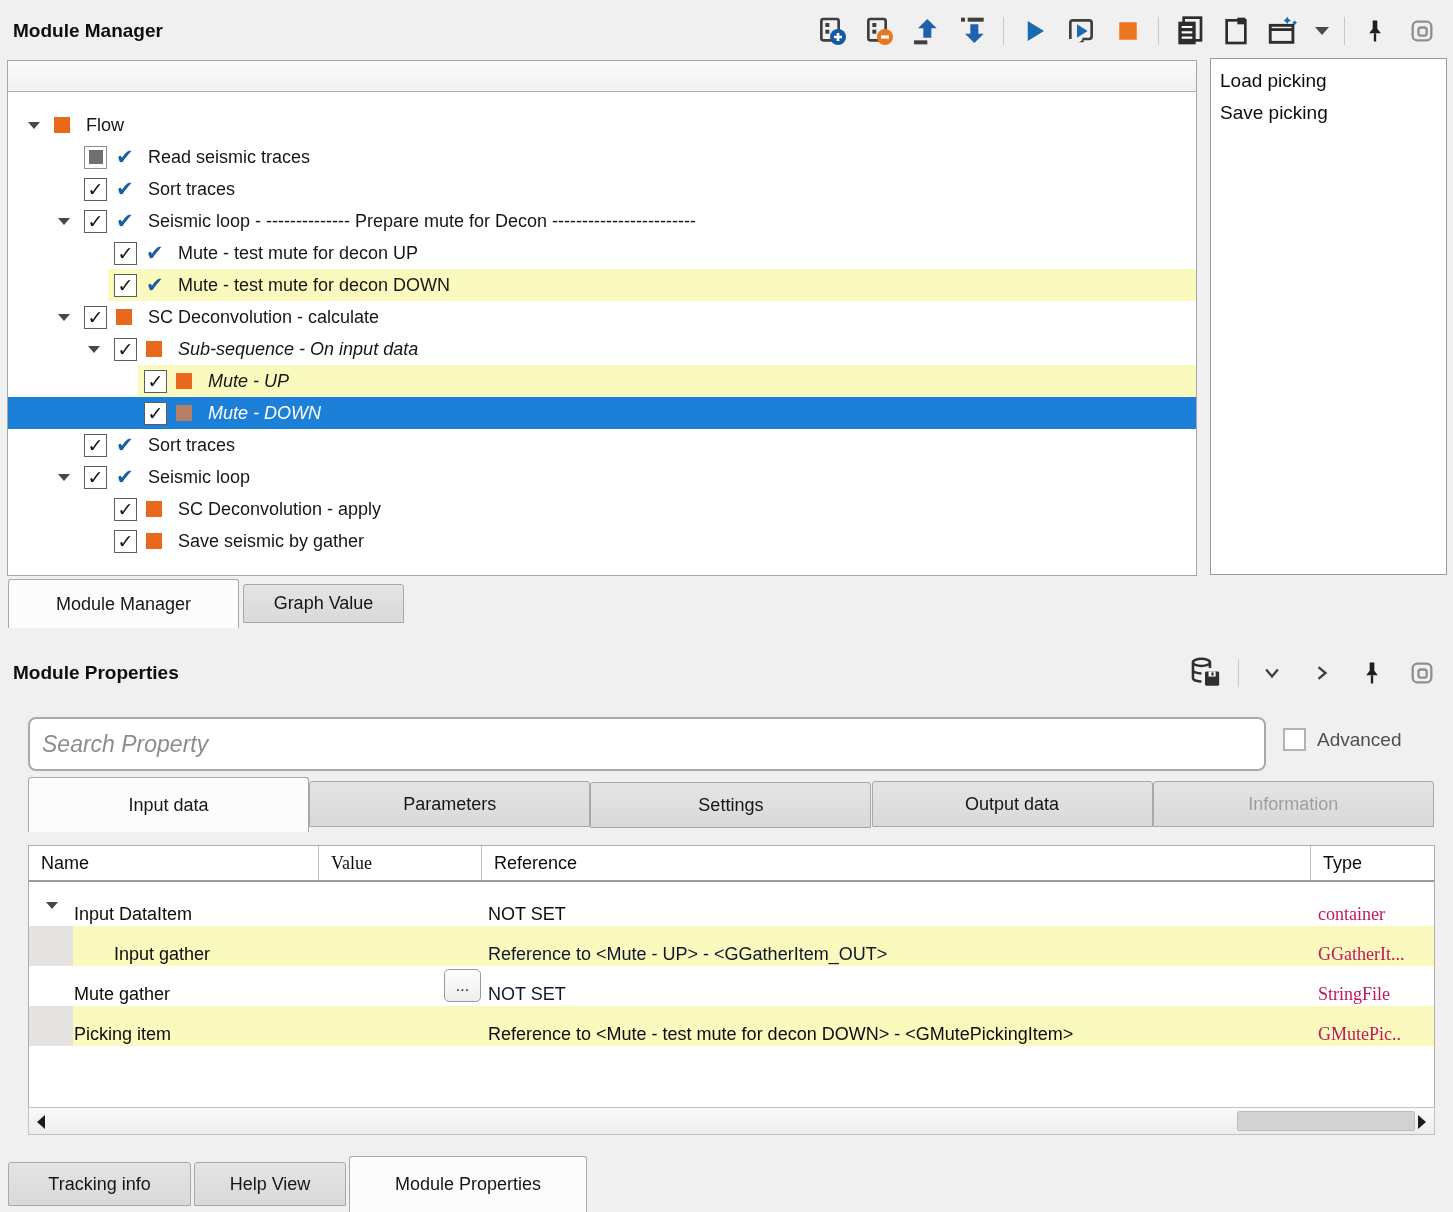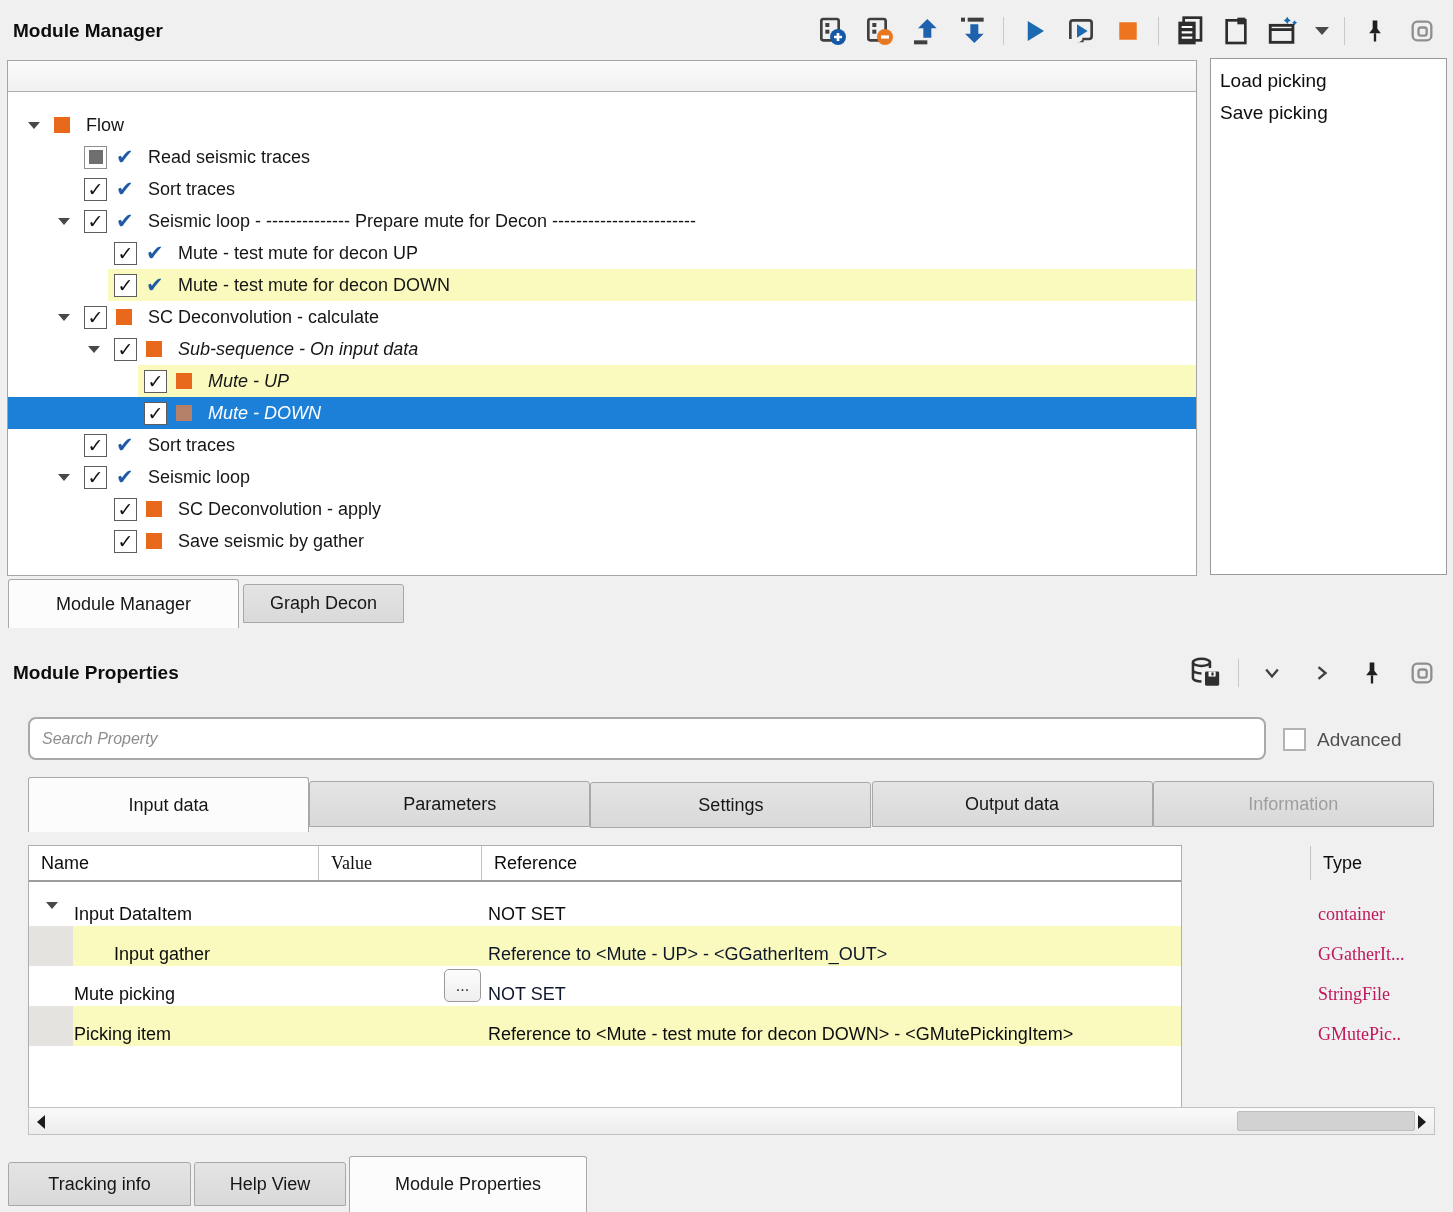--- a/index.html
+++ b/index.html
@@ -67,39 +67,39 @@
   .ctx-item { height:32px; line-height:32px; padding-left:9px; font-size:19px; color:#0d0d0d; }
 
   
   .tab { position:absolute; display:flex; align-items:center; justify-content:center; font-size:18px; border:1px solid #a8a8a8; border-radius:3px 3px 0 0; }
   .tab.inactive { background:linear-gradient(#e4e4e4,#d9d9d9); }
   .tab.active { background:#fcfcfc; border-bottom:none; z-index:2; }
   .tab.disabled { color:#9e9e9e; }
 
   
   #search-input {
-    position:absolute; left:28px; top:717px; width:1238px; height:43px;
+    position:absolute; left:28px; top:717px; width:1238px; height:54px;
     border:2px solid #a9a9a9; border-radius:8px; background:#fff;
-    font-family:"Liberation Sans", sans-serif; font-size:16px; font-style:italic; color:#2a2a2a;
+    font-family:"Liberation Sans", sans-serif; font-size:23px; font-style:italic; color:#2a2a2a;
     padding:0 12px; outline:none;
   }
   #search-input::placeholder { color:#8d8d8d; font-style:italic; }
   #adv-box {
     position:absolute; left:1283px; top:728px; width:23px; height:23px;
     background:#fff; border:2px solid #b3b3b3;
   }
   #adv-label { position:absolute; left:1317px; top:729px; font-size:19px; color:#4f4f4f; }
 
   
   #prop-tabs .tab { top:781px; height:46px; }
   #prop-tabs .tab.active { top:777px; height:55px; }
 
   
   #prop-table {
-    position:absolute; left:28px; top:845px; width:1154px; height:262px;
+    position:absolute; left:28px; top:845px; width:1407px; height:262px;
     background:#ffffff; border:1px solid #aeaeae; border-bottom:none;
   }
   #pt-header { position:absolute; left:0; top:0; right:0; height:36px; border-bottom:2px solid #9c9c9c; background:#fff; }
   .pt-hcell { position:absolute; top:0; height:34px; line-height:34px; font-size:18px; color:#0d0d0d; padding-left:12px; border-right:1px solid #c4c4c4; }
   .pt-hcell:last-child { border-right:none; }
   .pt-row { position:absolute; left:0; right:0; height:40px; background:#fff; }
   .pt-row .hl { position:absolute; top:0; bottom:0; left:44px; right:0; background:#fafabe; }
   .pt-row .marker { position:absolute; left:0; top:0; bottom:0; width:44px; background:#e5e3df; }
   .pt-cell { position:absolute; top:8px; height:40px; line-height:40px; font-size:18px; white-space:nowrap; overflow:hidden; }
   .pt-name { color:#0d0d0d; }
@@ -406,21 +406,21 @@
     </div>
 </div>
 
 <div id="ctx-panel">
     <div class="ctx-item">Load picking</div>
     <div class="ctx-item">Save picking</div>
   </div>
 
 <div id="mm-tabs">
     <div class="tab active" style="left: 8px; width: 231px; top: 579px; height: 49px;">Module Manager</div>
-    <div class="tab inactive" style="left: 243px; width: 161px; top: 584px; height: 39px;">Graph Decon</div>
+    <div class="tab inactive" style="left: 243px; width: 161px; top: 584px; height: 39px;">Graph Value</div>
   </div>
 
 <div class="sec-title" id="mp-title">Module Properties</div>
 
 <div class="toolbar" id="mp-toolbar">
   <div class="tbtn">
     <svg width="34" height="34" viewBox="0 0 24 24">
       <ellipse cx="9.5" cy="4.5" rx="6" ry="2.5" fill="none" stroke="#2f2f2f" stroke-width="1.8"></ellipse>
       <path d="M3.5 4.5v11c0 1.4 2.7 2.5 6 2.5M3.5 9.8c0 1.4 2.7 2.5 6 2.5M3.5 14.6" fill="none" stroke="#2f2f2f" stroke-width="1.8"></path>
       <path d="M15.5 4.5v4" stroke="#2f2f2f" stroke-width="1.8"></path>
@@ -481,21 +481,21 @@
         <div class="pt-cell pt-type">container</div>
       </div>
       <div class="pt-row" style="top: 80px;">
         <div class="hl"></div>
         <div class="marker"></div>
         <div class="pt-cell pt-name" style="left: 85px;">Input gather</div>
         <div class="pt-cell pt-ref muted">Reference to &lt;Mute - UP&gt; - &lt;GGatherItem_OUT&gt;</div>
         <div class="pt-cell pt-type">GGatherIt...</div>
       </div>
       <div class="pt-row" style="top: 120px;">
-        <div class="pt-cell pt-name" style="left: 45px;">Mute picking</div>
+        <div class="pt-cell pt-name" style="left: 45px;">Mute gather</div>
         <div class="dots-btn">...</div>
         <div class="pt-cell pt-ref muted">NOT SET</div>
         <div class="pt-cell pt-type">StringFile</div>
       </div>
       <div class="pt-row" style="top: 160px;">
         <div class="hl"></div>
         <div class="marker"></div>
         <div class="pt-cell pt-name" style="left: 45px;">Picking item</div>
         <div class="pt-cell pt-ref">Reference to &lt;Mute - test mute for decon DOWN&gt; - &lt;GMutePickingItem&gt;</div>
         <div class="pt-cell pt-type">GMutePic..</div>

